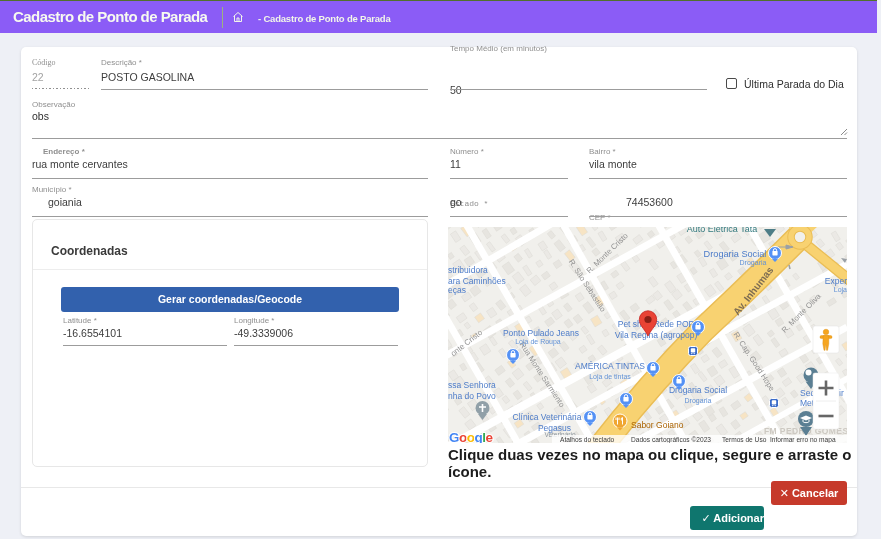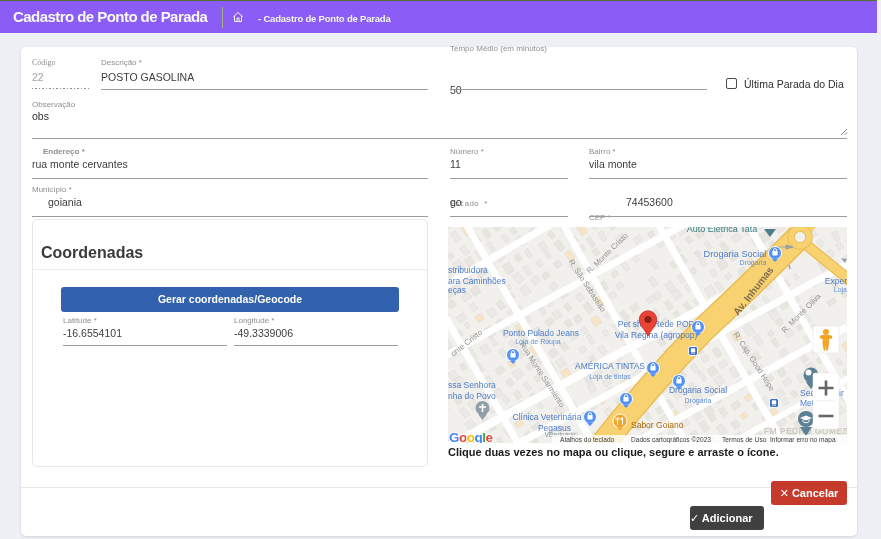--- a/index.html
+++ b/index.html
@@ -56,21 +56,21 @@
 <div class="val" style="left:32px;top:196px;margin-left:16px;">goiania</div>
 <div class="ul" style="left:32px;top:216px;width:396px;"></div>
 <div class="lbl" style="left:450px;top:199px;font-family:Liberation Mono, monospace;">Estado *</div>
 <div class="val" style="left:450px;top:196px;">go</div>
 <div class="ul" style="left:450px;top:216px;width:118px;"></div>
 <div class="lbl" style="left:589px;top:185px;margin-top:28px;">CEP *</div>
 <div class="val" style="left:589px;top:196px;margin-left:37px;">74453600</div>
 <div class="ul" style="left:589px;top:216px;width:258px;"></div>
 
 <div class="abs" style="left:32px;top:219px;width:396px;height:248px;border:1px solid #e7e7e7;border-radius:5px;"></div>
-<div class="abs" style="left:41px;top:244px;font-size:16px;font-weight:bold;color:#3a3a3a;">Coordenadas</div>
+<div class="abs" style="left:51px;top:244px;font-size:12px;font-weight:bold;color:#3a3a3a;">Coordenadas</div>
 <div class="abs" style="left:33px;top:269px;width:394px;height:1px;background:#ededed;"></div>
 <div class="abs" style="left:61px;top:287px;width:338px;height:25px;background:#3261ad;border-radius:3px;color:#fff;font-size:10.5px;font-weight:bold;text-align:center;line-height:25px;">Gerar coordenadas/Geocode</div>
 <div class="lbl" style="left:63px;top:316px;">Latitude *</div>
 <div class="val" style="left:63px;top:327px;">-16.6554101</div>
 <div class="ul" style="left:63px;top:345px;width:164px;"></div>
 <div class="lbl" style="left:234px;top:316px;">Longitude *</div>
 <div class="val" style="left:234px;top:327px;">-49.3339006</div>
 <div class="ul" style="left:234px;top:345px;width:164px;"></div>
 
 <svg width="399" height="216" viewBox="0 0 399 216" style="position:absolute;left:448px;top:227px;font-family:'Liberation Sans',sans-serif;">
@@ -698,17 +698,17 @@
       <path d="M 370.5,189 h 15" stroke="#666" stroke-width="2.6"></path>
     </g>
     <rect x="104" y="208" width="295" height="9" fill="#ffffff" fill-opacity="0.78"></rect>
     <text x="112" y="215" font-size="6.6" fill="#3a3a3a" text-anchor="start" font-weight="normal">Atalhos do teclado</text>
     <text x="183" y="215" font-size="6.6" fill="#3a3a3a" text-anchor="start" font-weight="normal">Dados cartográficos ©2023</text>
     <text x="274" y="215" font-size="6.6" fill="#3a3a3a" text-anchor="start" font-weight="normal">Termos de Uso</text>
     <text x="322" y="215" font-size="6.6" fill="#3a3a3a" text-anchor="start" font-weight="normal">Informar erro no mapa</text>
     <text x="1" y="214.5" font-size="13.5" font-weight="bold" letter-spacing="-0.5" style="paint-order:stroke" stroke="#ffffff" stroke-width="2"><tspan fill="#4285F4">G</tspan><tspan fill="#EA4335">o</tspan><tspan fill="#FBBC05">o</tspan><tspan fill="#4285F4">g</tspan><tspan fill="#34A853">l</tspan><tspan fill="#EA4335">e</tspan></text>
   </svg>
 
-<div class="abs" style="left:448px;top:446px;font-size:11px;font-weight:bold;color:#1c1c1c;">Clique duas vezes no mapa ou clique, segure e arraste o ícone.</div>
+<div class="abs" style="left:448px;top:446px;font-size:15px;font-weight:bold;color:#1c1c1c;">Clique duas vezes no mapa ou clique, segure e arraste o ícone.</div>
 
 <div class="abs" style="left:21px;top:487px;width:836px;height:1px;background:#e8e8e8;"></div>
-<div class="abs" style="left:690px;top:506px;width:74px;height:24px;background:#404040;border-radius:3px;color:#fff;font-size:11px;font-weight:bold;text-align:left;line-height:24px;"><span style="font-weight:normal;">✓</span> Adicionar</div>
+<div class="abs" style="left:690px;top:506px;width:74px;height:24px;background:#0f766e;border-radius:3px;color:#fff;font-size:11px;font-weight:bold;text-align:right;line-height:24px;"><span style="font-weight:normal;">✓</span> Adicionar</div>
 <div class="abs" style="left:771px;top:481px;width:76px;height:24px;background:#c63a2b;border-radius:3px;color:#fff;font-size:11px;font-weight:bold;text-align:center;line-height:24px;"><span style="font-weight:normal;">✕</span> Cancelar</div>
 
 </body></html>

